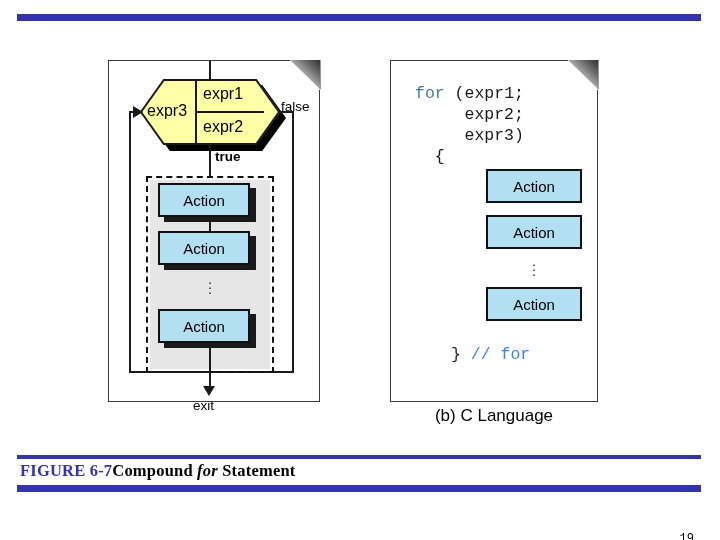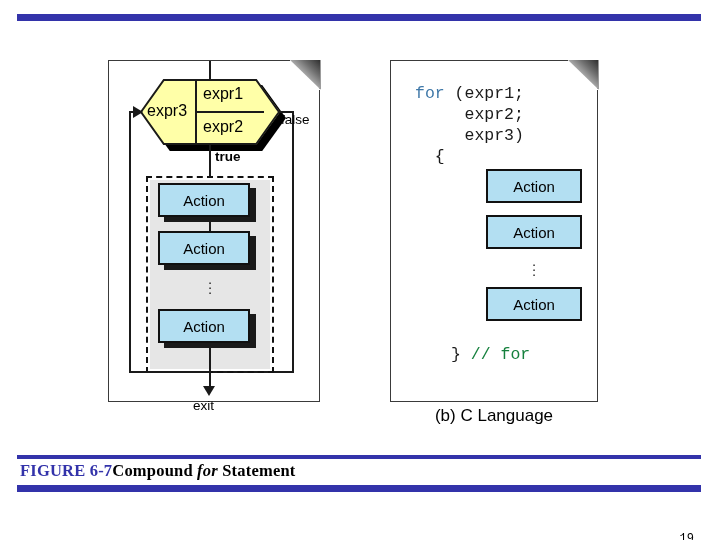--- a/index.html
+++ b/index.html
@@ -222,21 +222,21 @@
   }
   #code-block .kw { color: #3f78a8; }
   #code-tail {
     position: absolute;
     left: 60px; top: 284px;
     font-family: "Liberation Mono", monospace;
     font-size: 16.5px;
     color: #1a1a1a;
     white-space: pre;
   }
-  #code-tail .cmt { color: #15803d; }
+  #code-tail .cmt { color: #3b82f6; }
 
   .code-action {
     position: absolute;
     width: 96px; height: 34px;
     background: #b3dff2;
     border: 2.5px solid #111111;
     box-sizing: border-box;
     font-size: 15px;
     color: #000000;
     display: flex;
@@ -268,21 +268,21 @@
       <div class="hex-div-v"></div>
       <div class="hex-div-h"></div>
       <div class="hex-txt" id="hex-expr3">expr3</div>
       <div class="hex-txt" id="hex-expr1">expr1</div>
       <div class="hex-txt" id="hex-expr2">expr2</div>
     </div>
 
     <div class="ln ln-h" style="left:170px; top:50px;  width:15px;"></div>
     <div class="ln ln-v" style="left:183px; top:50px;  height:262px;"></div>
     <div class="ln ln-h" style="left:102px; top:310px; width:83px;"></div>
-    <div class="flow-label" style="left:172px; top:38px;margin-top:13px;">false</div>
+    <div class="flow-label" style="left:172px; top:38px;">false</div>
 
     <div class="ln ln-v" style="left:100px; top:84px; height:33px;"></div>
     <div class="flow-label" style="left:106px; top:88px;font-weight:bold;">true</div>
 
     <div id="compound-dashed"></div>
     <div id="compound-gray"></div>
 
     <div class="action-shadow" style="left:55px;  top:127px;"></div>
     <div class="action-box" style="left:49px;  top:122px;">Action</div>
 

